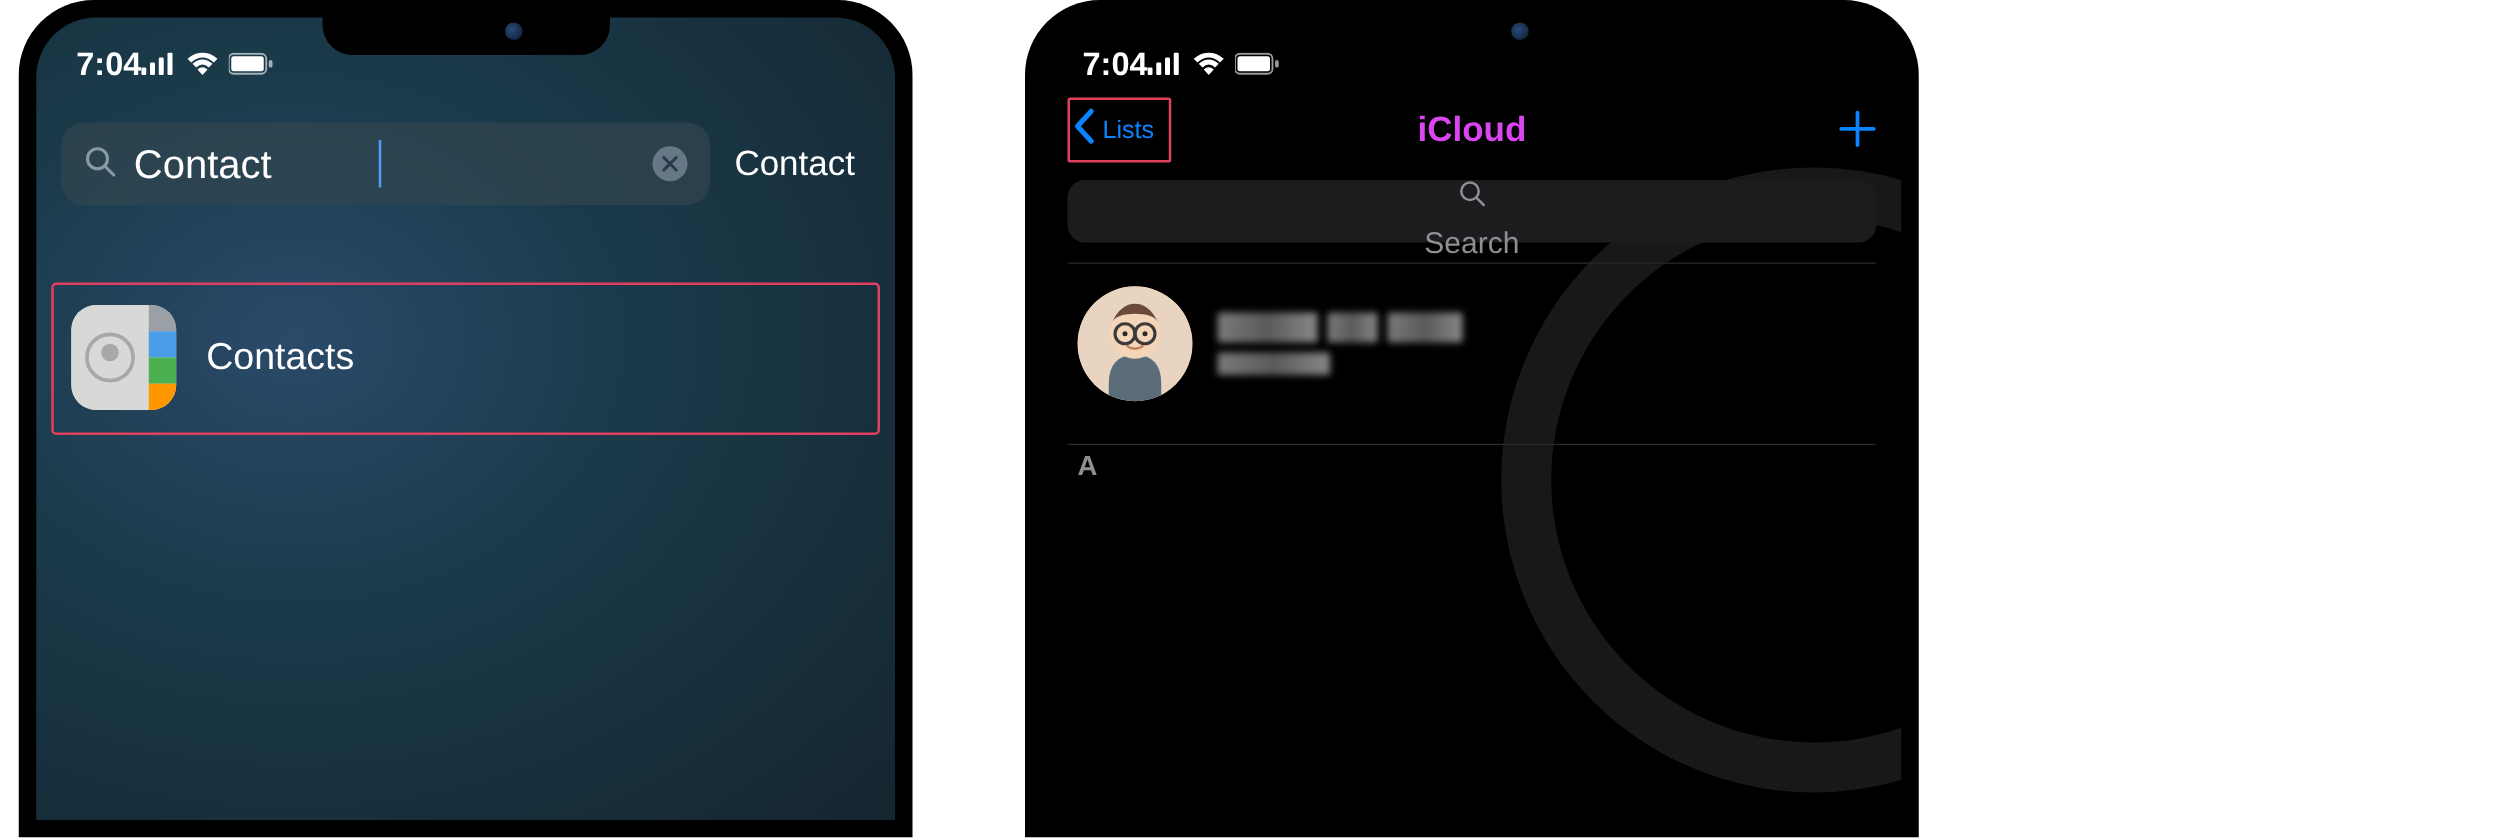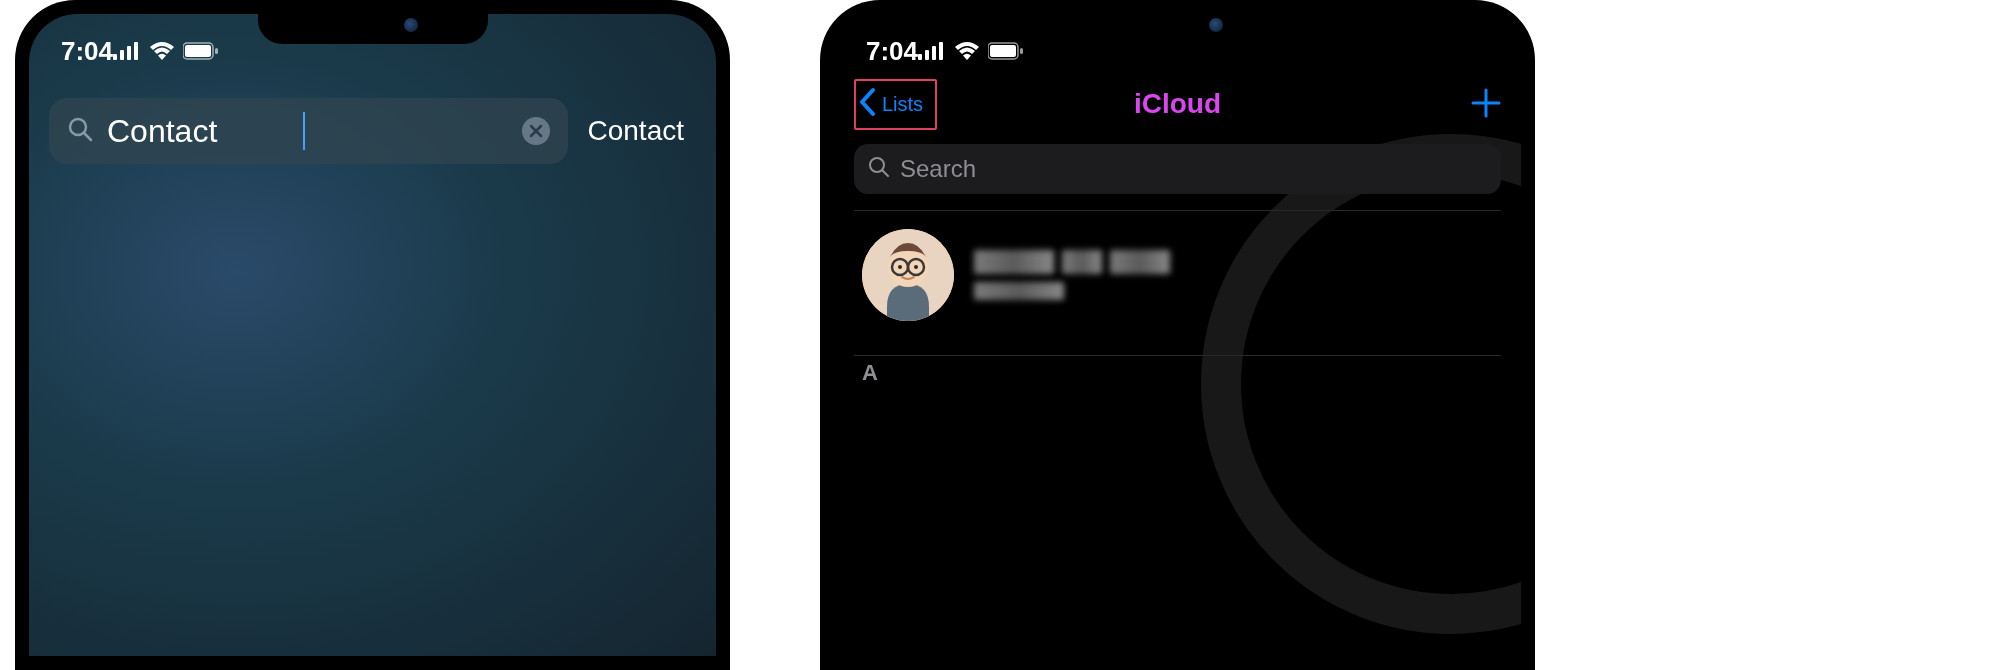--- a/index.html
+++ b/index.html
@@ -242,20 +242,21 @@
       margin: 14px 20px 0;
       background: #1c1c1e;
       border-radius: 14px;
       height: 50px;
       display: flex;
       align-items: center;
       padding: 0 14px;
       gap: 10px;
       position: relative;
       z-index: 10;
+      flex-direction: column;
     }
     .search-placeholder {
       color: #8e8e93;
       font-size: 24px;
     }
     .divider {
       height: 1px;
       background: #2a2a2c;
       margin: 16px 20px 0;
     }
@@ -351,20 +352,34 @@
         <div class="clear-btn">
           <svg width="14" height="14" viewBox="0 0 14 14">
               <line x1="2" y1="2" x2="12" y2="12" stroke="#2a3a4a" stroke-width="2.5" stroke-linecap="round"></line>
               <line x1="12" y1="2" x2="2" y2="12" stroke="#2a3a4a" stroke-width="2.5" stroke-linecap="round"></line>
             </svg>
         </div>
       </div>
       <div class="cancel-btn">Contact</div>
     </div>
 
+    <div class="result-row">
+      <div class="app-icon">
+        <div class="app-icon-left">
+          <div class="contact-silhouette"></div>
+        </div>
+        <div class="app-icon-tabs">
+          <div class="tab-g"></div>
+          <div class="tab-b"></div>
+          <div class="tab-gr"></div>
+          <div class="tab-o"></div>
+        </div>
+      </div>
+      <span class="result-label">Contacts</span>
+    </div>
   </div>
 </div>
 
 <div class="phone">
   <div class="notch">
     <div class="camera"></div>
   </div>
   <div class="screen screen-2">
     <div class="status-bar">
       <span>7:04</span>

